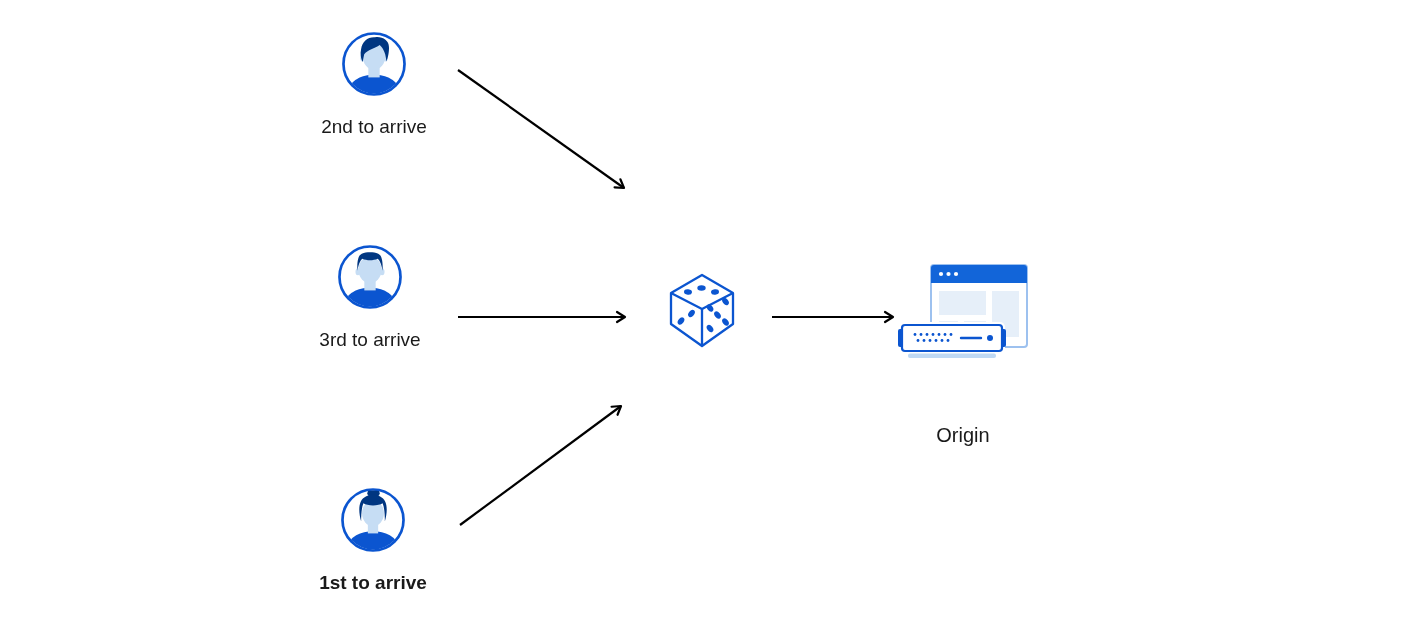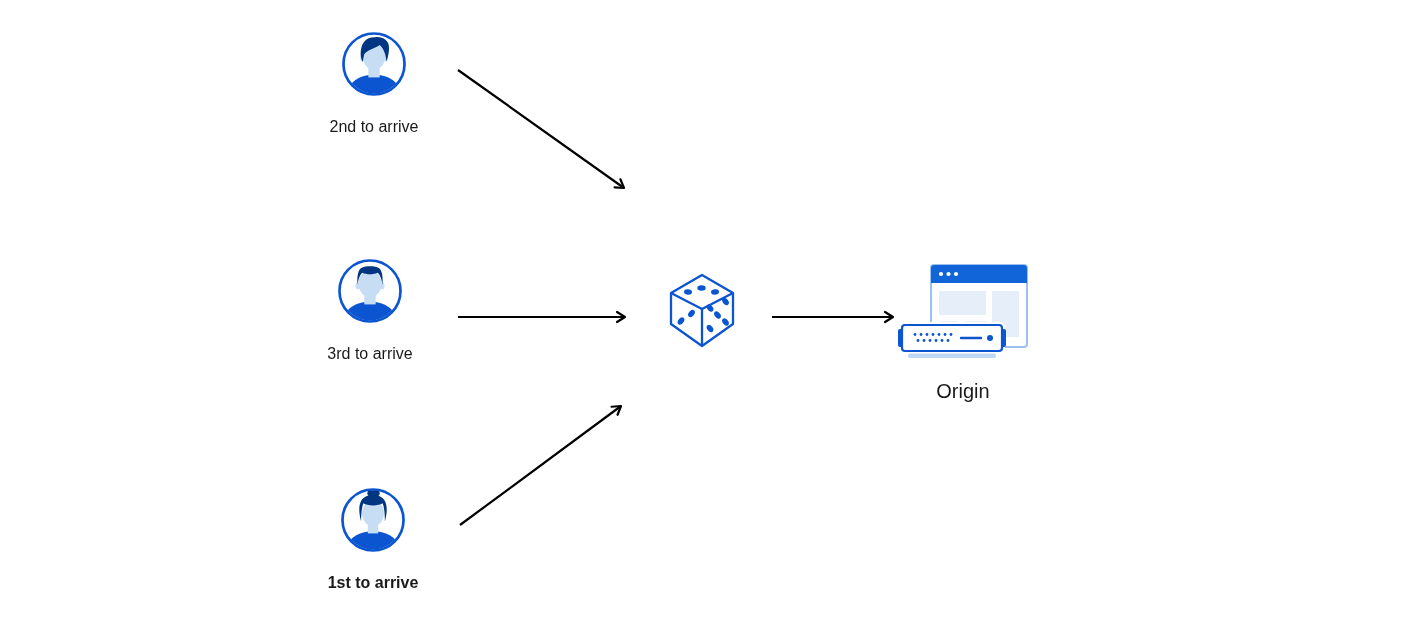--- a/index.html
+++ b/index.html
@@ -20,21 +20,21 @@
     display: flex;
     flex-direction: column;
     align-items: center;
     text-align: center;
   }
   .node .icon-wrap {
     line-height: 0;
   }
   .node-label {
     margin-top: 19px;
-    font-size: 16px;
+    font-size: 19px;
     line-height: 22px;
     color: #1a1a1a;
     white-space: nowrap;
   }
   .node-label.origin-label {
     margin-top: 17px;
     font-size: 20px;
   }
   #arrows-layer {
     position: absolute;
@@ -80,21 +80,21 @@
           <path d="M21,30 C19,26.5 18.5,22 19.5,17.5 C20.5,10 26,5.5 33,6
                    C40,5 46.5,9 46.5,15.5 C46.8,20 45.5,26.5 44,29.5
                    C43.5,22.5 41.5,17 37.5,13.5 C33,17 25.5,18 22.5,22.5
                    C22,24.8 21.5,27.2 21,30 Z" fill="#003681"></path>
         </g>
       </svg>
     </div>
     <div class="node-label">2nd to arrive</div>
   </div>
 
-  <div class="node" style="left:297px; top:258px; width:146px;">
+  <div class="node" style="left:297px; top:244px; width:146px;">
     <div class="icon-wrap">
       <svg width="66" height="66" viewBox="0 0 64 64" xmlns="http://www.w3.org/2000/svg">
         <defs>
             <clipPath id="clipB">
               <circle cx="32" cy="32" r="28.6"></circle>
             </clipPath>
           </defs>
         <circle cx="32" cy="32" r="29.6" fill="#ffffff" stroke="#0B55D0" stroke-width="2.6"></circle>
         <g clip-path="url(#clipB)">
           <path d="M3,66 C7,48 19,42.5 32,42.5 C45,42.5 57,48 61,66 Z" fill="#0B55D0"></path>
@@ -156,21 +156,21 @@
           <ellipse cx="42" cy="36" rx="2.7" ry="4.1" transform="rotate(-38 42 36)"></ellipse>
           <ellipse cx="57.5" cy="29.5" rx="2.7" ry="4.1" transform="rotate(-38 57.5 29.5)"></ellipse>
           <ellipse cx="49.5" cy="43" rx="2.7" ry="4.1" transform="rotate(-38 49.5 43)"></ellipse>
           <ellipse cx="42" cy="56.5" rx="2.7" ry="4.1" transform="rotate(-38 42 56.5)"></ellipse>
           <ellipse cx="57.5" cy="50" rx="2.7" ry="4.1" transform="rotate(-38 57.5 50)"></ellipse>
         </g>
       </svg>
     </div>
   </div>
 
-  <div class="node" style="left:897px; top:263px; width:132px;">
+  <div class="node" style="left:897px; top:263px; width:132px;gap:44px;">
     <div class="icon-wrap">
       <svg width="130" height="100" viewBox="0 0 130 100" xmlns="http://www.w3.org/2000/svg">
 
         <g transform="translate(33,2)">
           <rect x="0" y="0" width="96" height="82" rx="3" fill="#ffffff" stroke="#9DC1EF" stroke-width="2"></rect>
           <path d="M3,0 L93,0 A3,3 0 0 1 96,3 L96,18 L0,18 L0,3 A3,3 0 0 1 3,0 Z" fill="#1265D9"></path>
           <circle cx="10" cy="9" r="2.1" fill="#ffffff"></circle>
           <circle cx="17.5" cy="9" r="2.1" fill="#ffffff"></circle>
           <circle cx="25" cy="9" r="2.1" fill="#ffffff"></circle>
           <rect x="8" y="26" width="47" height="24" fill="#E6EFF9"></rect>

